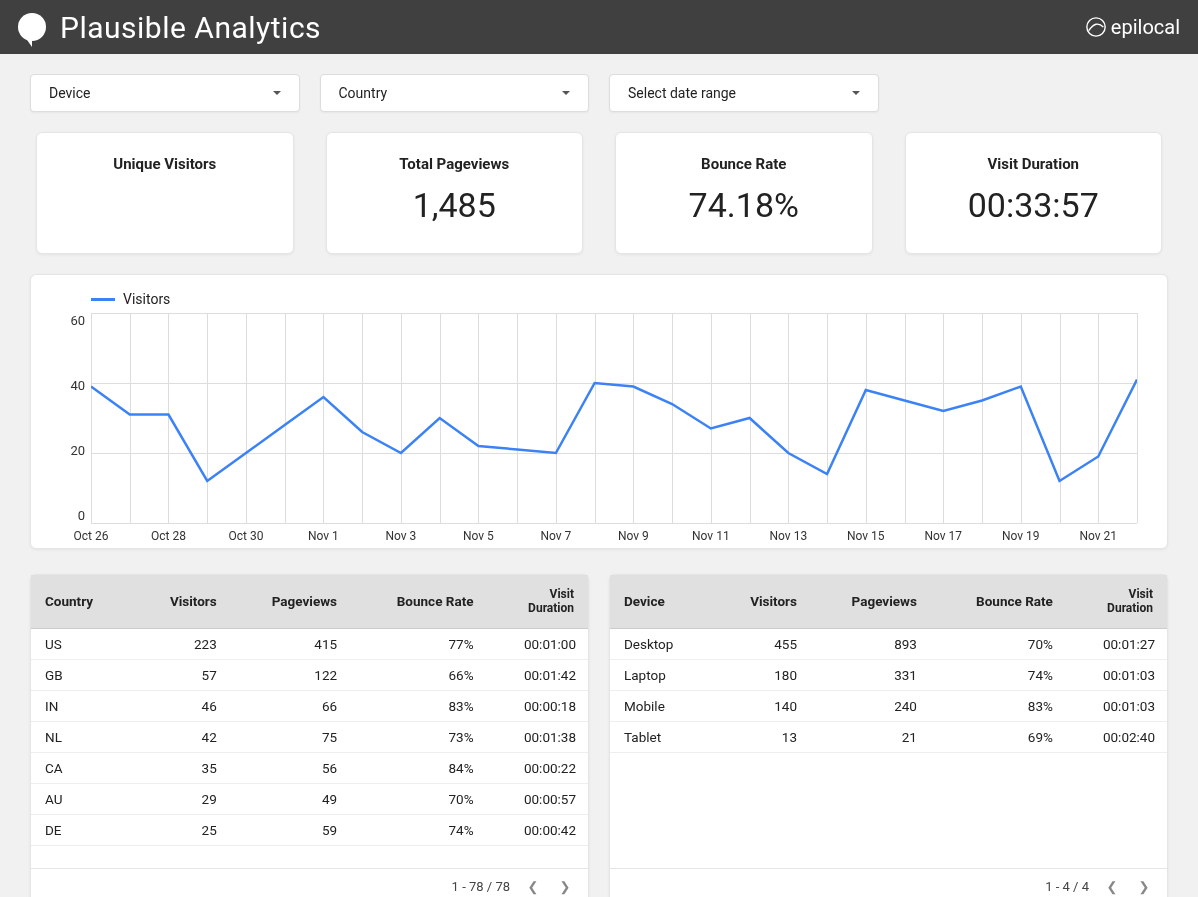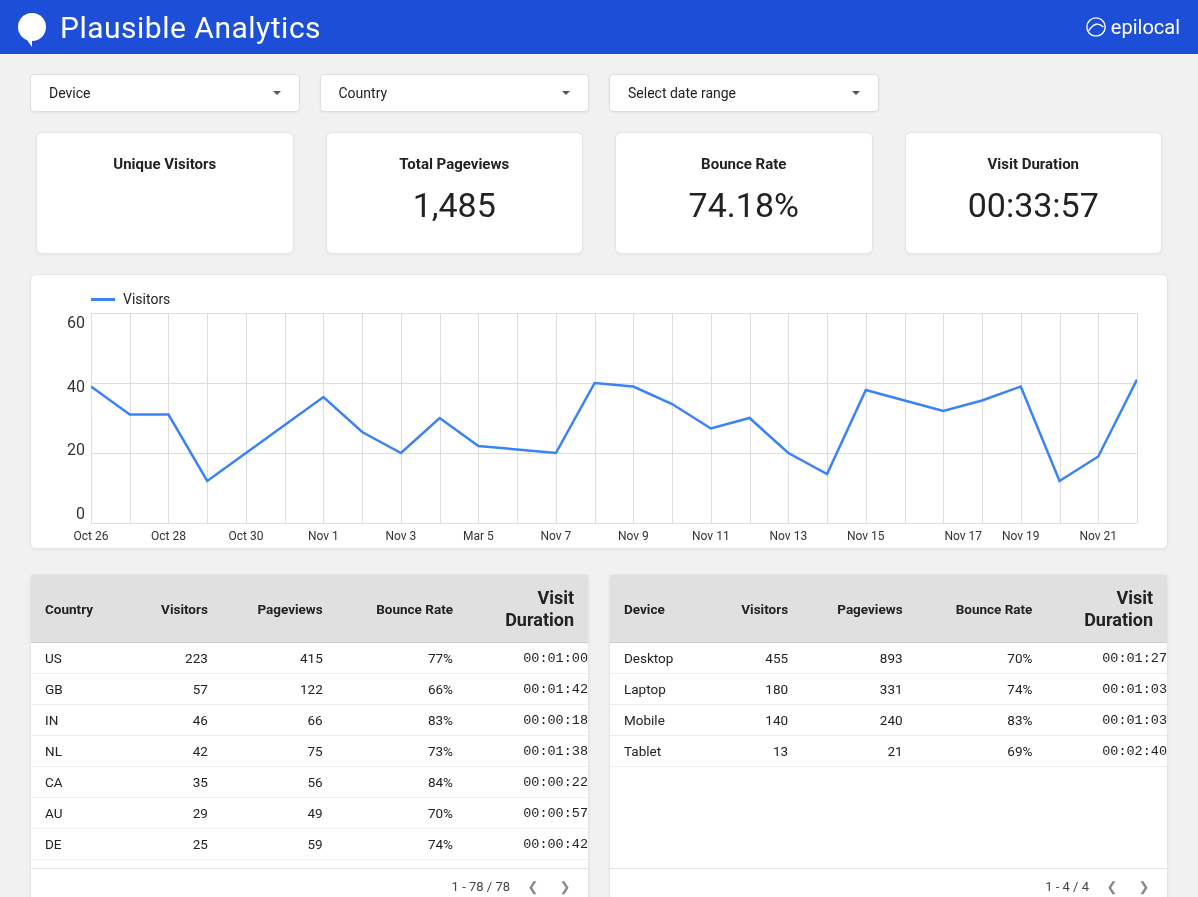--- a/index.html
+++ b/index.html
@@ -1,55 +1,55 @@
 <!DOCTYPE html>
 <html><head>
 <meta charset="utf-8">
 <style>
   * { box-sizing: border-box; margin: 0; padding: 0; }
   body { font-family: -apple-system, BlinkMacSystemFont, "Segoe UI", Roboto, Arial, sans-serif; background: #f1f1f1; color: #222; width: 1198px; }
-  .header { background: #1d4ed8; height: 54px; display: flex; align-items: center; padding: 0 18px; justify-content: space-between; }
+  .header { background: #404040; height: 54px; display: flex; align-items: center; padding: 0 18px; justify-content: space-between; }
   .header-left { display: flex; align-items: center; gap: 14px; }
   .logo-circle { width: 28px; height: 28px; border-radius: 50%; background: #fff; position: relative; }
   .logo-circle::after { content: ""; position: absolute; bottom: -6px; left: 7px; width: 0; height: 0; border-left: 7px solid transparent; border-top: 10px solid #fff; }
   .header-title { color: #fff; font-size: 30px; font-weight: 400; letter-spacing: 0.5px; }
   .brand { color: #fff; font-size: 20px; display: flex; align-items: center; gap: 4px; }
   .brand svg { fill: #fff; }
   .controls { display: grid; grid-template-columns: repeat(4, 1fr); gap: 20px; padding: 20px 30px 10px; }
   .dropdown { background: #fff; border: 1px solid #ddd; border-radius: 4px; height: 38px; display: flex; align-items: center; justify-content: space-between; padding: 0 18px; font-size: 14px; box-shadow: 0 1px 2px rgba(0,0,0,0.05); cursor: pointer; }
   .caret { width: 0; height: 0; border-left: 4px solid transparent; border-right: 4px solid transparent; border-top: 4px solid #555; }
   .stats { display: grid; grid-template-columns: repeat(4, 1fr); gap: 32px; padding: 10px 36px; }
   .card { background: #fff; border: 1px solid #e5e5e5; border-radius: 6px; box-shadow: 0 1px 3px rgba(0,0,0,0.06); }
   .stat-card { text-align: center; padding: 22px 10px 28px; }
   .stat-label { font-size: 15px; font-weight: 700; color: #222; margin-bottom: 12px; }
   .stat-value { font-size: 34px; font-weight: 400; }
   .chart-container { margin: 10px 30px; padding: 10px 0 25px; }
   .chart-legend { padding: 6px 60px; display: flex; align-items: center; gap: 8px; font-size: 14px; }
   .legend-line { width: 24px; height: 3px; background: #3b82f6; }
   .chart-area { position: relative; height: 210px; margin-left: 60px; margin-right: 30px; }
-  .y-labels { position: absolute; left: -28px; top: 0; bottom: 0; display: flex; flex-direction: column; justify-content: space-between; font-size: 16px; color: #333; text-align: right; width: 22px; }
+  .y-labels { position: absolute; left: -28px; top: 0; bottom: 0; display: flex; flex-direction: column; justify-content: space-between; font-size: 13px; color: #333; text-align: right; width: 22px; }
   .grid-lines { position: absolute; inset: 0; }
   .grid-line-h { position: absolute; left: 0; right: 0; border-top: 1px solid #ddd; }
   .grid-line-v { position: absolute; top: 0; bottom: 0; border-left: 1px solid #ddd; }
   .x-labels { position: absolute; top: 100%; left: 0; right: 0; height: 20px; }
   .x-label { position: absolute; font-size: 12px; color: #333; transform: translateX(-50%); top: 6px; white-space: nowrap; }
   svg.line-svg { position: absolute; inset: 0; width: 100%; height: 100%; }
   .tables { display: grid; grid-template-columns: 1fr 1fr; gap: 20px; padding: 15px 30px 20px; }
   .table-card { padding: 0; display: flex; flex-direction: column; height: 330px; }
   .table-scroll { overflow: hidden; flex: 1; }
   table { width: 100%; border-collapse: collapse; font-size: 13.5px; }
   thead th { background: #e0e0e0; text-align: right; padding: 12px 10px; font-weight: 700; border-bottom: 1px solid #ccc; }
   thead th:first-child { text-align: left; padding-left: 14px; }
   thead th:last-child { padding-right: 14px; }
   tbody td { text-align: right; padding: 7px 10px; border-bottom: 1px solid #eee; }
   tbody td:first-child { text-align: left; padding-left: 14px; }
-  tbody td:last-child { padding-right: 0; font-family: Liberation Mono, monospace; }
+  tbody td:last-child { padding-right: 12px; }
   .table-footer { border-top: 1px solid #e5e5e5; padding: 8px 14px; display: flex; justify-content: flex-end; align-items: center; gap: 14px; font-size: 13px; color: #444; }
   .pager-btn { width: 18px; height: 18px; display: flex; align-items: center; justify-content: center; cursor: pointer; color: #888; }
-  .duration-head { font-size: 18px; line-height: 1.2; }
+  .duration-head { font-size: 12px; line-height: 1.2; }
 </style>
 </head>
 <body>
 
 <div class="header">
   <div class="header-left">
     <div class="logo-circle"></div>
     <div class="header-title">Plausible Analytics</div>
   </div>
   <div class="brand">
@@ -142,27 +142,27 @@
       </div>
     <svg class="line-svg" id="line-svg" preserveAspectRatio="none" viewBox="0 0 1000 200">
         <polyline points="0,70 37.03703703703704,96.66666666666666 74.07407407407408,96.66666666666666 111.1111111111111,160 148.14814814814815,133.33333333333334 185.18518518518516,106.66666666666667 222.2222222222222,80 259.25925925925924,113.33333333333333 296.2962962962963,133.33333333333334 333.3333333333333,100 370.3703703703703,126.66666666666666 407.4074074074074,130 444.4444444444444,133.33333333333334 481.48148148148147,66.66666666666667 518.5185185185185,70 555.5555555555555,86.66666666666667 592.5925925925926,110.00000000000001 629.6296296296297,100 666.6666666666666,133.33333333333334 703.7037037037037,153.33333333333331 740.7407407407406,73.33333333333334 777.7777777777778,83.33333333333333 814.8148148148148,93.33333333333333 851.8518518518518,83.33333333333333 888.8888888888888,70 925.925925925926,160 962.9629629629629,136.66666666666666 1000,63.33333333333333" fill="none" stroke="#3b82f6" stroke-width="2.5" vector-effect="non-scaling-stroke"></polyline>
       </svg>
     <div class="x-labels" id="x-labels">
         <div class="x-label" style="left: 0%;">Oct 26</div>
         <div class="x-label" style="left: 7.40741%;">Oct 28</div>
         <div class="x-label" style="left: 14.8148%;">Oct 30</div>
         <div class="x-label" style="left: 22.2222%;">Nov 1</div>
         <div class="x-label" style="left: 29.6296%;">Nov 3</div>
-        <div class="x-label" style="left: 37.037%;">Mar 5</div>
+        <div class="x-label" style="left: 37.037%;">Nov 5</div>
         <div class="x-label" style="left: 44.4444%;">Nov 7</div>
         <div class="x-label" style="left: 51.8519%;">Nov 9</div>
         <div class="x-label" style="left: 59.2593%;">Nov 11</div>
         <div class="x-label" style="left: 66.6667%;">Nov 13</div>
         <div class="x-label" style="left: 74.0741%;">Nov 15</div>
-        <div class="x-label" style="left: 81.4815%; margin-left: 20px;">Nov 17</div>
+        <div class="x-label" style="left: 81.4815%;">Nov 17</div>
         <div class="x-label" style="left: 88.8889%;">Nov 19</div>
         <div class="x-label" style="left: 96.2963%;">Nov 21</div>
       </div>
   </div>
 </div>
 
 <div class="tables">
   <div class="card table-card">
     <div class="table-scroll">
       <table>

